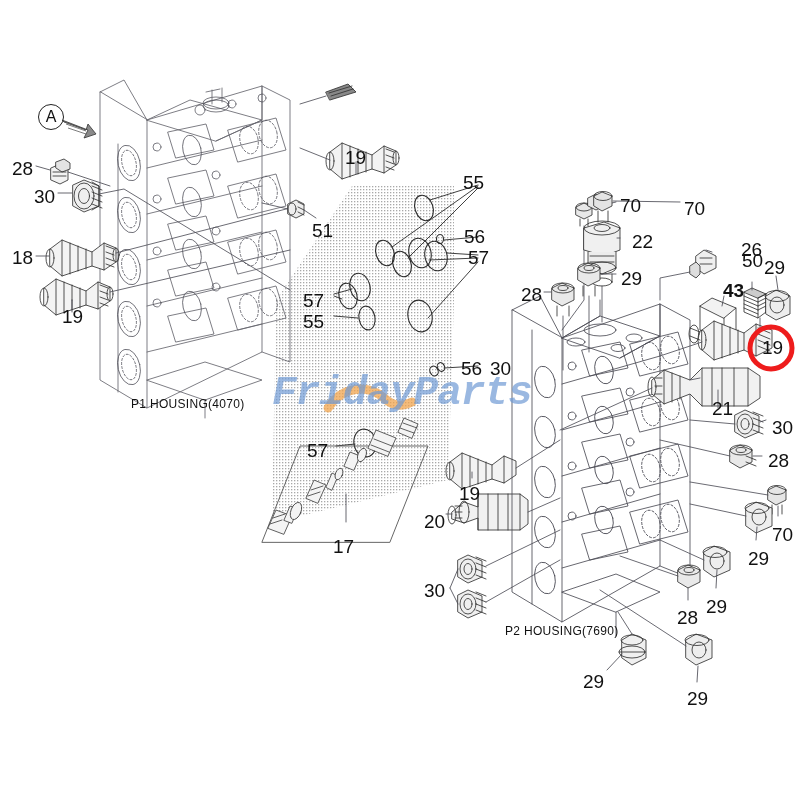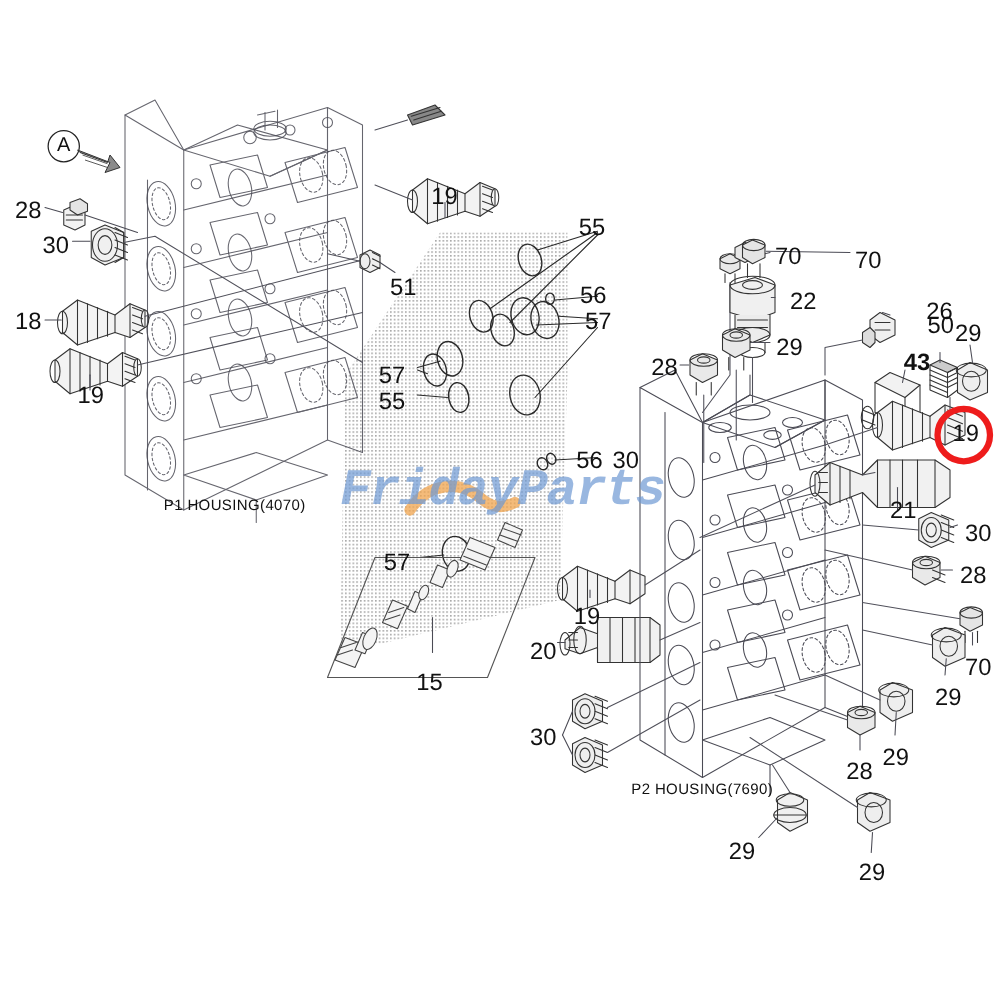--- a/index.html
+++ b/index.html
@@ -624,21 +624,21 @@
   <div class="lbl" style="left:345px;top:147px;">19</div>
   <div class="lbl" style="left:312px;top:220px;">51</div>
   <div class="lbl" style="left:463px;top:172px;">55</div>
   <div class="lbl" style="left:464px;top:226px;">56</div>
   <div class="lbl" style="left:468px;top:247px;">57</div>
   <div class="lbl" style="left:303px;top:290px;">57</div>
   <div class="lbl" style="left:303px;top:311px;">55</div>
   <div class="lbl" style="left:461px;top:358px;">56</div>
   <div class="lbl" style="left:490px;top:358px;">30</div>
   <div class="lbl" style="left:307px;top:440px;">57</div>
-  <div class="lbl" style="left:333px;top:536px;">15</div>
+  <div class="lbl" style="left:333px;top:536px;">17</div>
   <div class="lbl" style="left:459px;top:483px;">19</div>
   <div class="lbl" style="left:424px;top:511px;">20</div>
   <div class="lbl" style="left:424px;top:580px;">30</div>
   <div class="lbl" style="left:684px;top:198px;">70</div>
   <div class="lbl" style="left:620px;top:195px;">70</div>
   <div class="lbl" style="left:621px;top:231px;padding-left:11px;">22</div>
   <div class="lbl" style="left:621px;top:268px;">29</div>
   <div class="lbl" style="left:521px;top:284px;">28</div>
   <div class="lbl" style="left:705px;top:239px;margin-left:36px;">26</div>
   <div class="lbl" style="left:723px;top:280px;font-weight:bold;">43</div>

